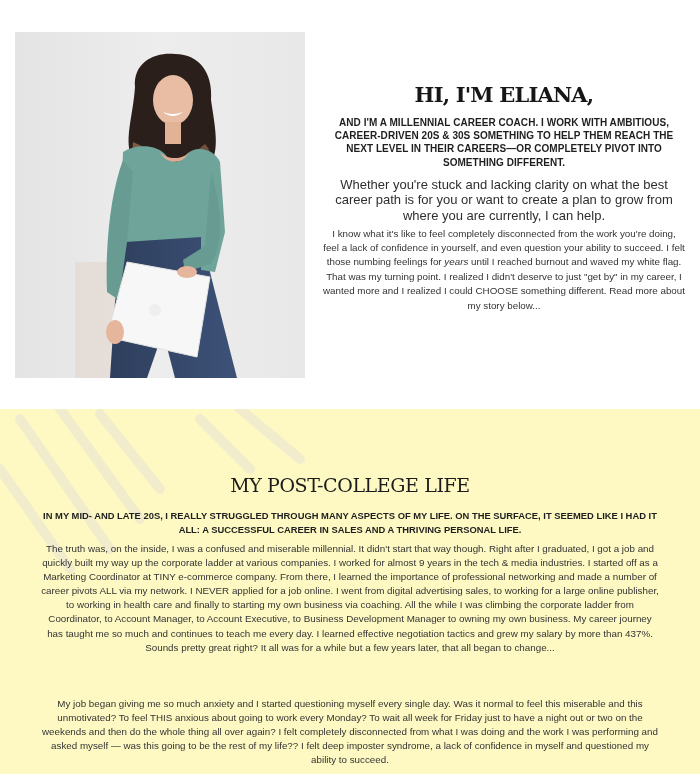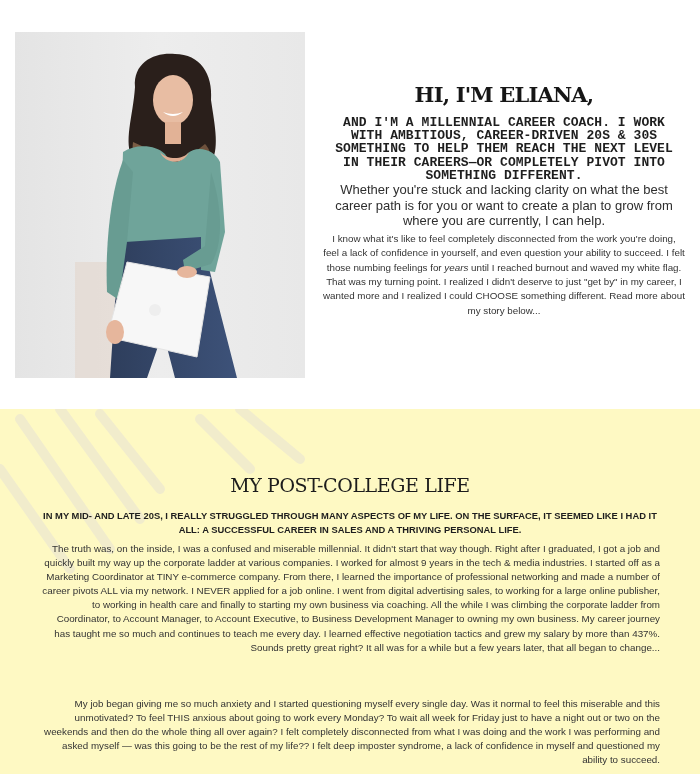--- a/index.html
+++ b/index.html
@@ -18,24 +18,24 @@
     .intro {
       position: absolute; left: 323px; top: 82px; width: 362px;
       text-align: center;
     }
     .intro h1 {
       font-family: "DejaVu Serif", serif; font-weight: bold;
       font-size: 21px; letter-spacing: -0.8px; color: #161616;
       line-height: 26px; margin-bottom: 8px;
     }
     .intro .caps {
-      font-family: Liberation Mono, monospace; font-weight: bold;
-      font-size: 13px; line-height: 13.2px; color: #1e1e1e;
+      font-family: Liberation Sans, sans-serif; font-weight: bold;
+      font-size: 10px; line-height: 13.2px; color: #1e1e1e;
       text-transform: uppercase; letter-spacing: 0.05px;
-      padding: 0 2px;
+      margin-bottom: 8px; padding: 0 2px;
     }
     .intro .lead {
       font-family: "Liberation Sans", sans-serif;
       font-size: 13px; line-height: 15.6px; color: #2e2e2e;
       margin-bottom: 3px;
     }
     .intro .body {
       font-family: "Liberation Sans", sans-serif;
       font-size: 9.8px; line-height: 14.4px; color: #333333;
     }
@@ -52,21 +52,21 @@
       font-family: "DejaVu Serif", serif; font-weight: normal;
       font-size: 19px; letter-spacing: -0.4px; color: #1c1c1c; line-height: 24px;
     }
     .story .caps {
       position: absolute; left: 40px; top: 100px; width: 620px; text-align: center;
       font-family: "Liberation Sans", sans-serif; font-weight: bold;
       font-size: 9.4px; line-height: 14px; color: #1e1e1e;
       text-transform: uppercase;
     }
     .story .para {
-      position: absolute; left: 40px; width: 620px; text-align: right;
+      position: absolute; left: 40px; width: 620px; text-align: center;
       font-family: "Liberation Sans", sans-serif;
       font-size: 9.8px; line-height: 14.1px; color: #333333;
     }
     .story .p1 { top: 133px; }
     .story .p2 { top: 288px; }
   </style>
 </head>
 <body>
 
 <section class="hero">

